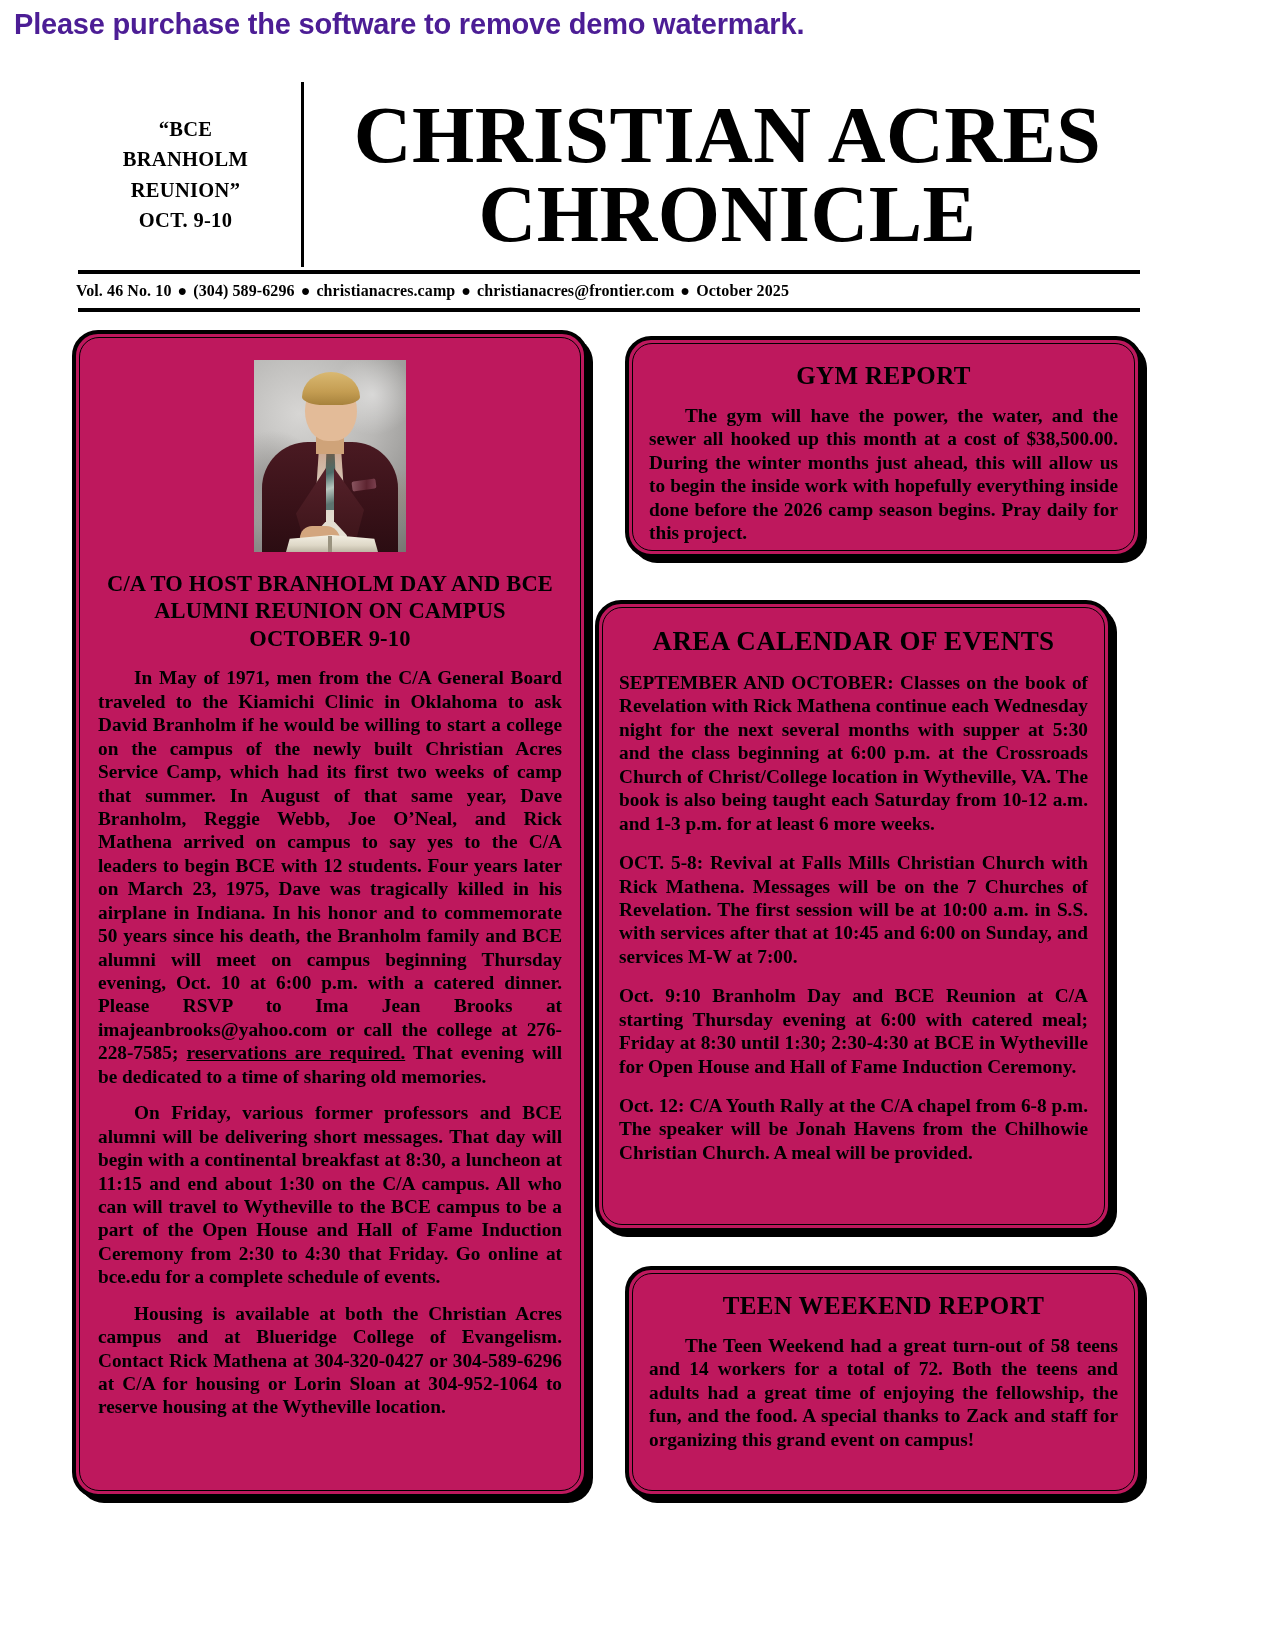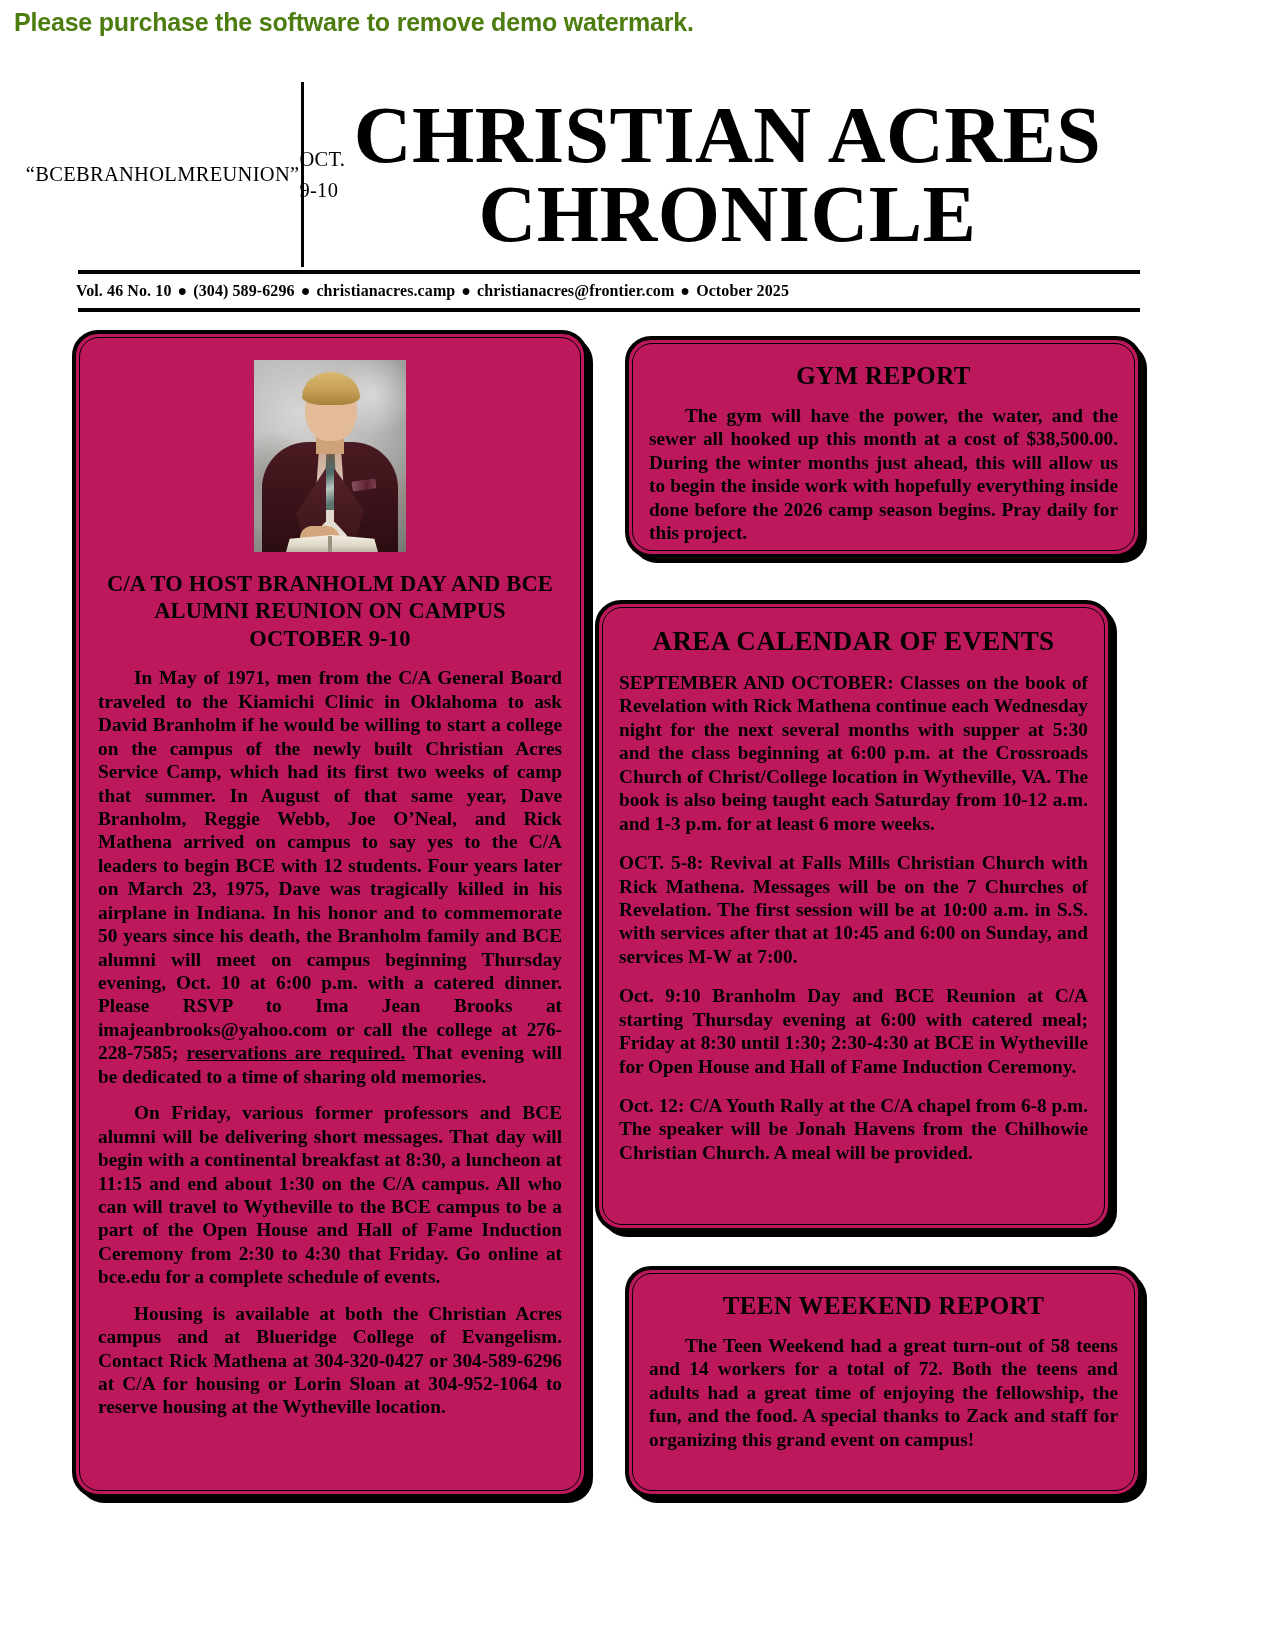--- a/index.html
+++ b/index.html
@@ -17,43 +17,43 @@
     overflow: hidden;
   }
 
   
   .watermark {
     position: absolute;
     top: 8px;
     left: 14px;
     font-family: "Liberation Sans", "DejaVu Sans", sans-serif;
     font-weight: bold;
-    font-size: 25px;
+    font-size: 29px;
     letter-spacing: -0.2px;
-    color: #4d7c0f;
+    color: #4c1d95;
     white-space: nowrap;
   }
 
   
   .masthead {
     position: absolute;
     top: 82px;
     left: 78px;
     width: 1062px;
     height: 185px;
     display: flex;
     align-items: stretch;
   }
   .masthead-left {
     width: 215px;
     display: flex;
-    flex-direction: row;
+    flex-direction: column;
     align-items: center;
     justify-content: center;
-    font-weight: normal;
+    font-weight: bold;
     font-size: 20.5px;
     line-height: 1.48;
     letter-spacing: 0.3px;
     padding-right: 8px;
   }
   .masthead-rule {
     width: 3px;
     background: #000;
     margin: 0 0 0 0;
   }

